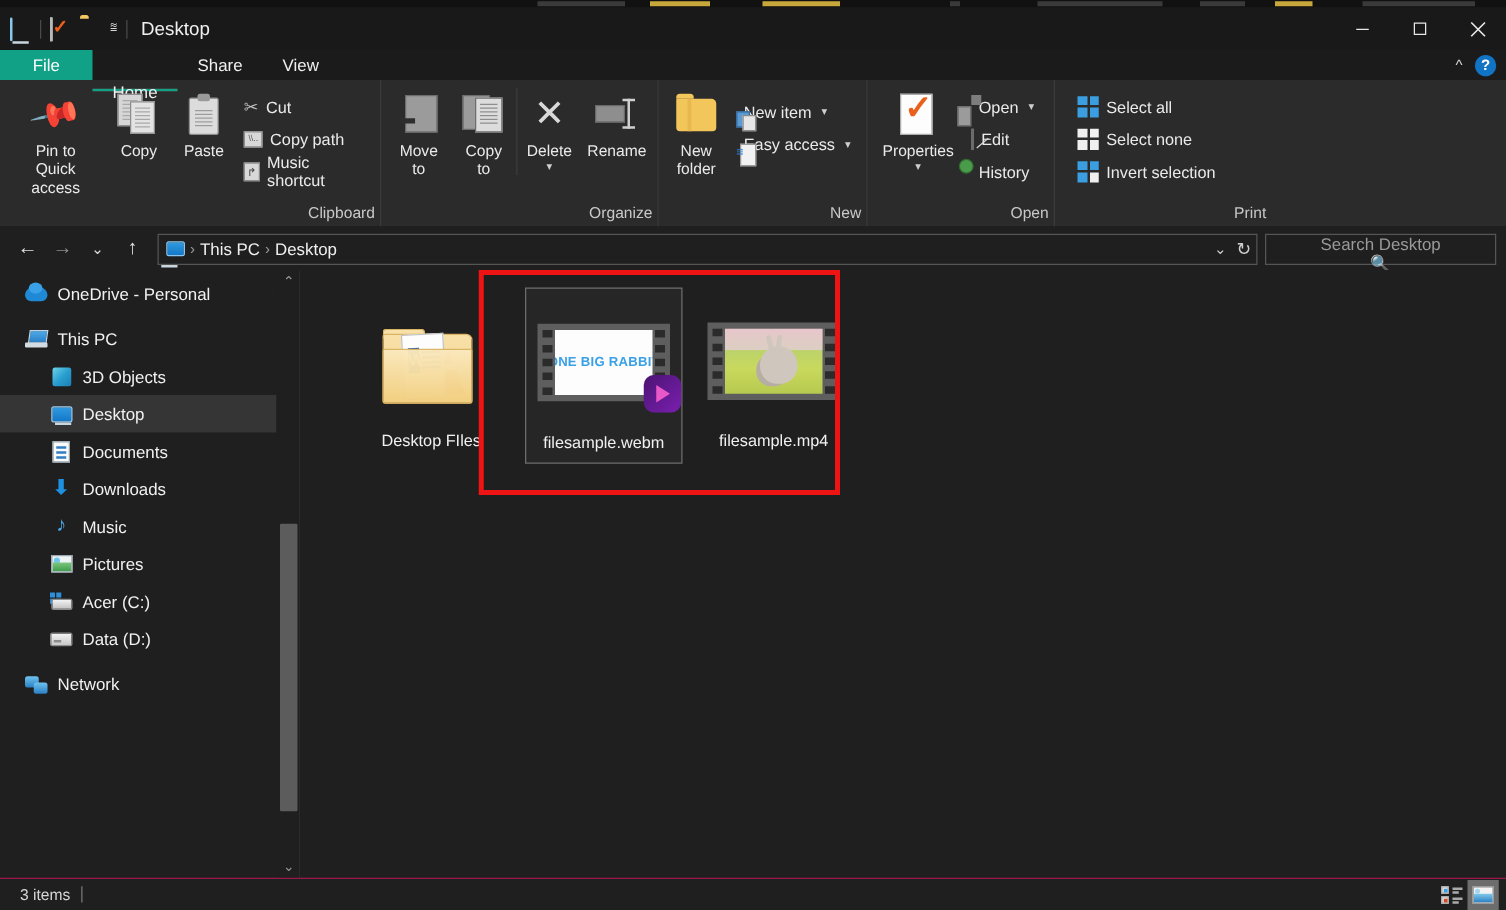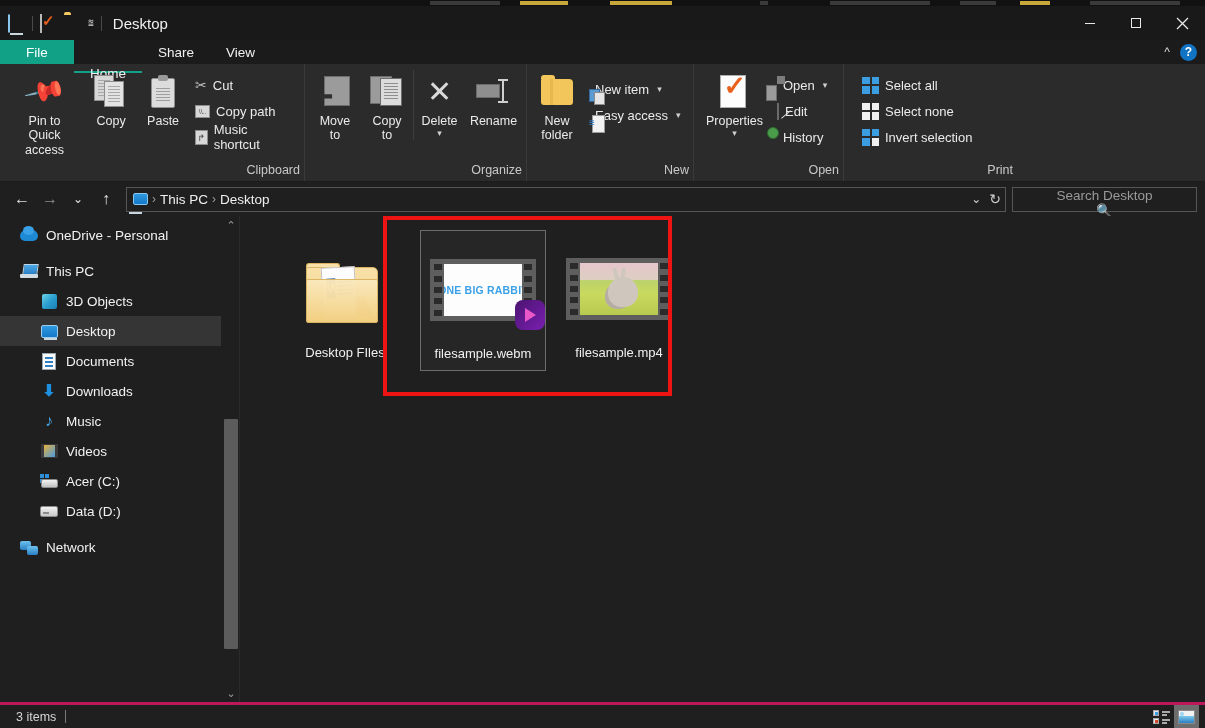--- a/index.html
+++ b/index.html
@@ -403,21 +403,21 @@
     border-top:7px solid transparent;border-bottom:7px solid transparent;
   }
 
   
   .redbox {
     position: absolute; border: 4px solid #ef1414; pointer-events: none;
   }
 
   
   .statusbar {
-    height: 26px; background: #1f1f1f; border-top: 3px solid #be185d;
+    height: 26px; background: #1f1f1f; border-top: 1px solid #be185d;
     display: flex; align-items: center; justify-content: space-between;
     padding: 0 6px; flex: none;
   }
   .status-left { display: flex; align-items: center; gap: 9px; color: #d6d6d6; font-size: 12.5px; padding-left: 10px;}
   .status-div { width:1px; height:13px; background:#7a7a7a; }
   .viewbtns { display: flex; align-items: stretch; height: 24px; }
   .viewbtn {
     width: 25px; height: 24px; display:flex;align-items:center;justify-content:center;
   }
   .viewbtn.active { background: #6d6d6d; }
@@ -740,23 +740,23 @@
           <span class="ilabel">Downloads</span>
         </div>
         <div class="navitem indent">
           <span class="ni">
               <span class="i-music">♪</span>
             </span>
           <span class="ilabel">Music</span>
         </div>
         <div class="navitem indent">
           <span class="ni">
-              <span class="i-vid"></span>
-            </span>
-          <span class="ilabel">Videos</span>
+              <span class="i-pics"></span>
+            </span>
+          <span class="ilabel">Pictures</span>
         </div>
         <div class="navitem indent">
           <span class="ni">
               <span class="i-drivec">
                 <span class="win">
                   <span></span>
                   <span></span>
                   <span></span>
                   <span></span>
                 </span>

